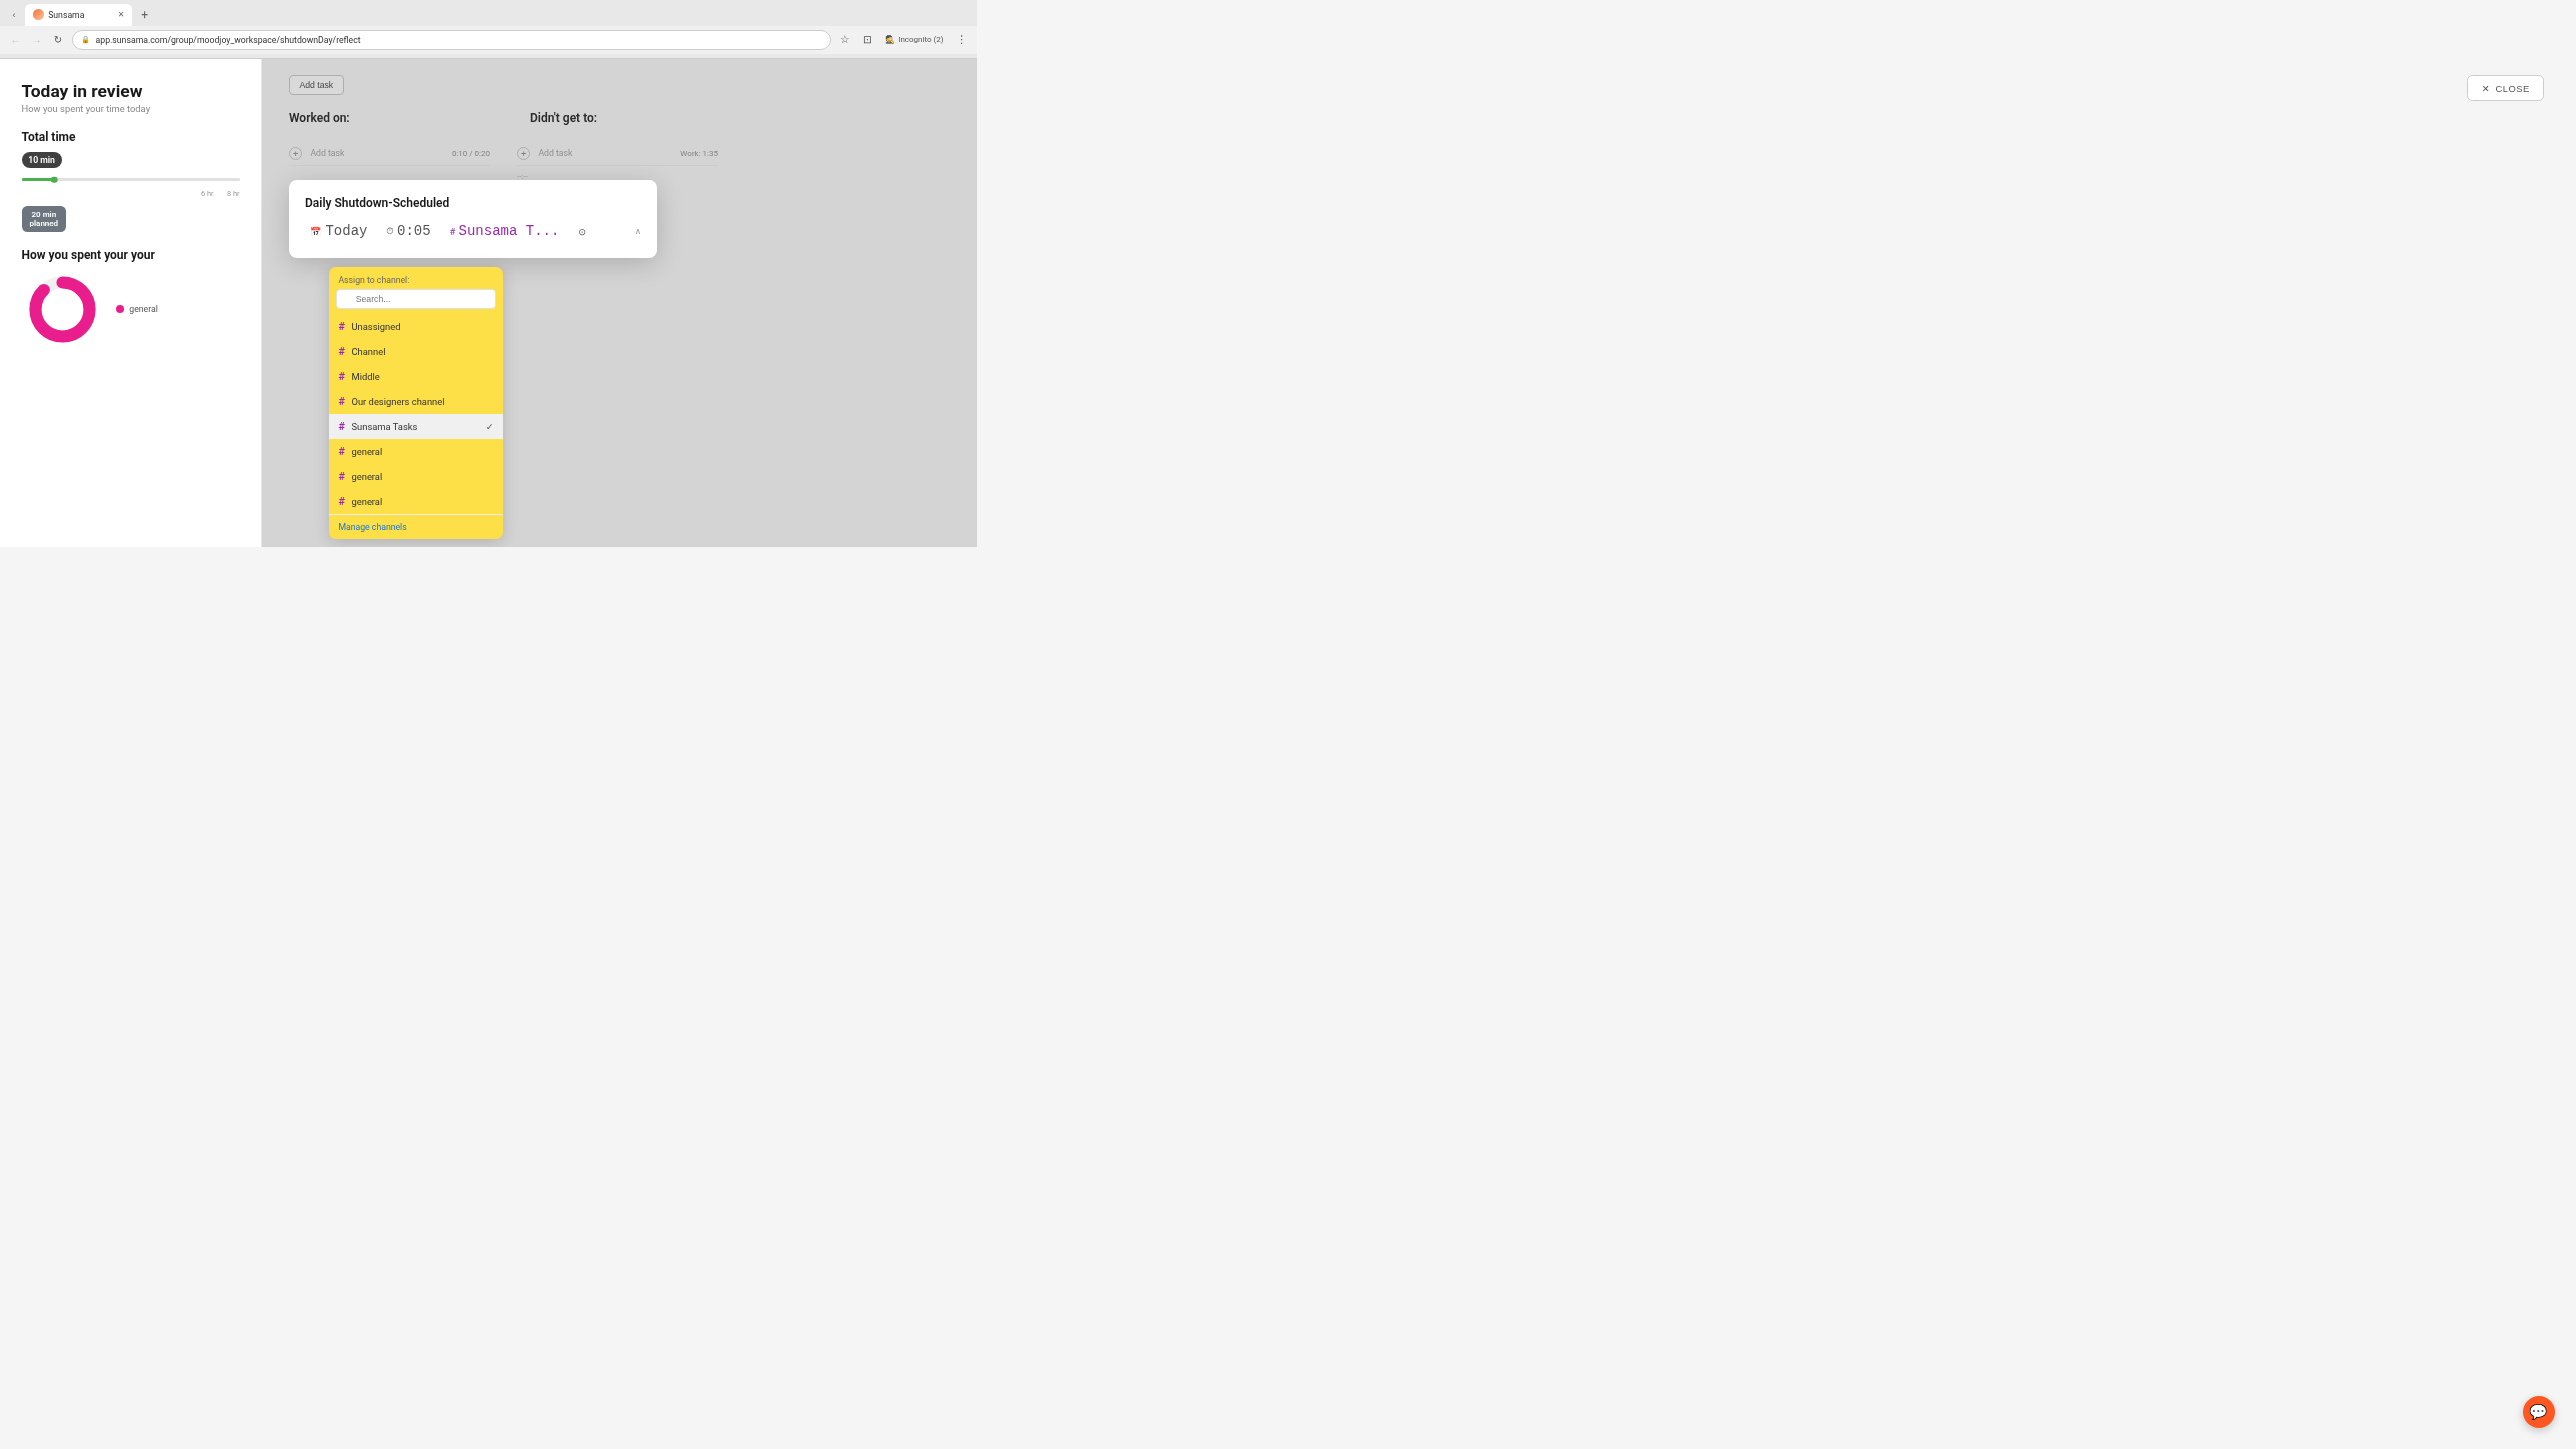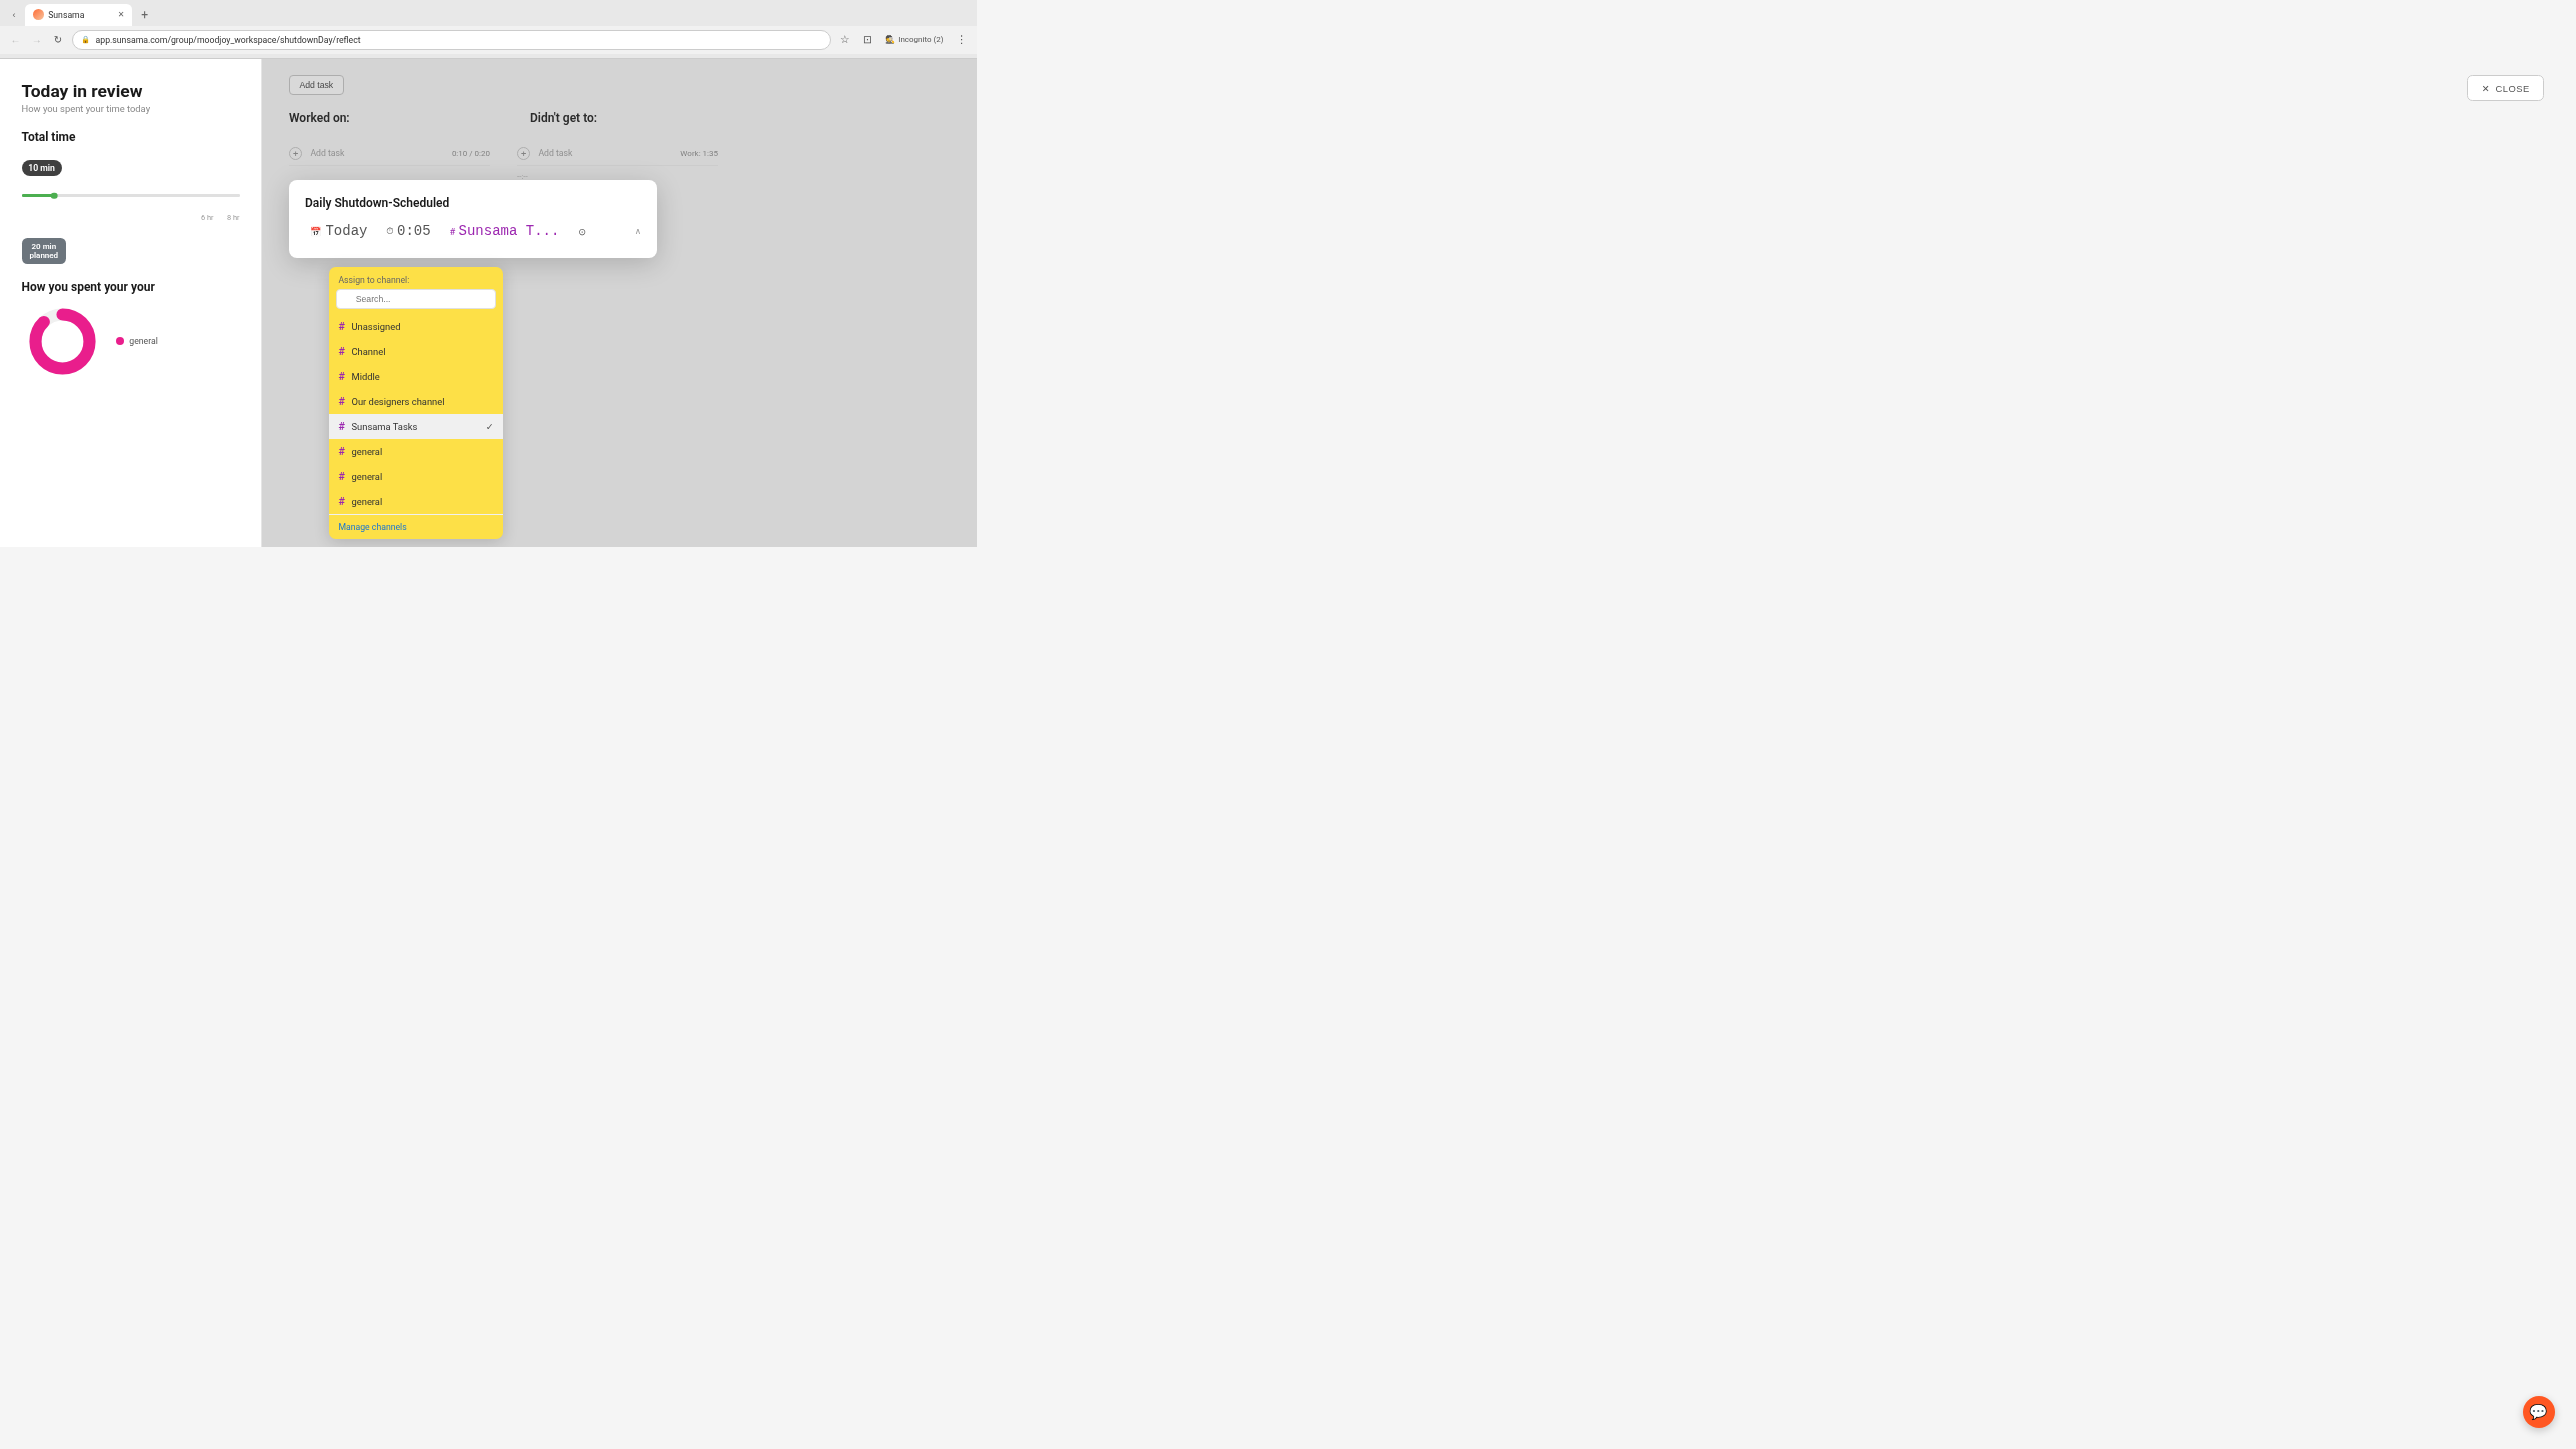--- a/index.html
+++ b/index.html
@@ -168,21 +168,21 @@
       color: #1a1a1a;
     }
     .sidebar-subtitle {
       font-size: 9.4px;
       color: #888;
       margin-top: 2.7px;
     }
     .sidebar-section {
       display: flex;
       flex-direction: column;
-      gap: 16px;
+      gap: 8px;
     }
     .section-label {
       font-size: 12px;
       font-weight: 700;
       color: #1a1a1a;
     }
     .time-badge {
       display: inline-flex;
       align-items: center;
       background: #404040;

